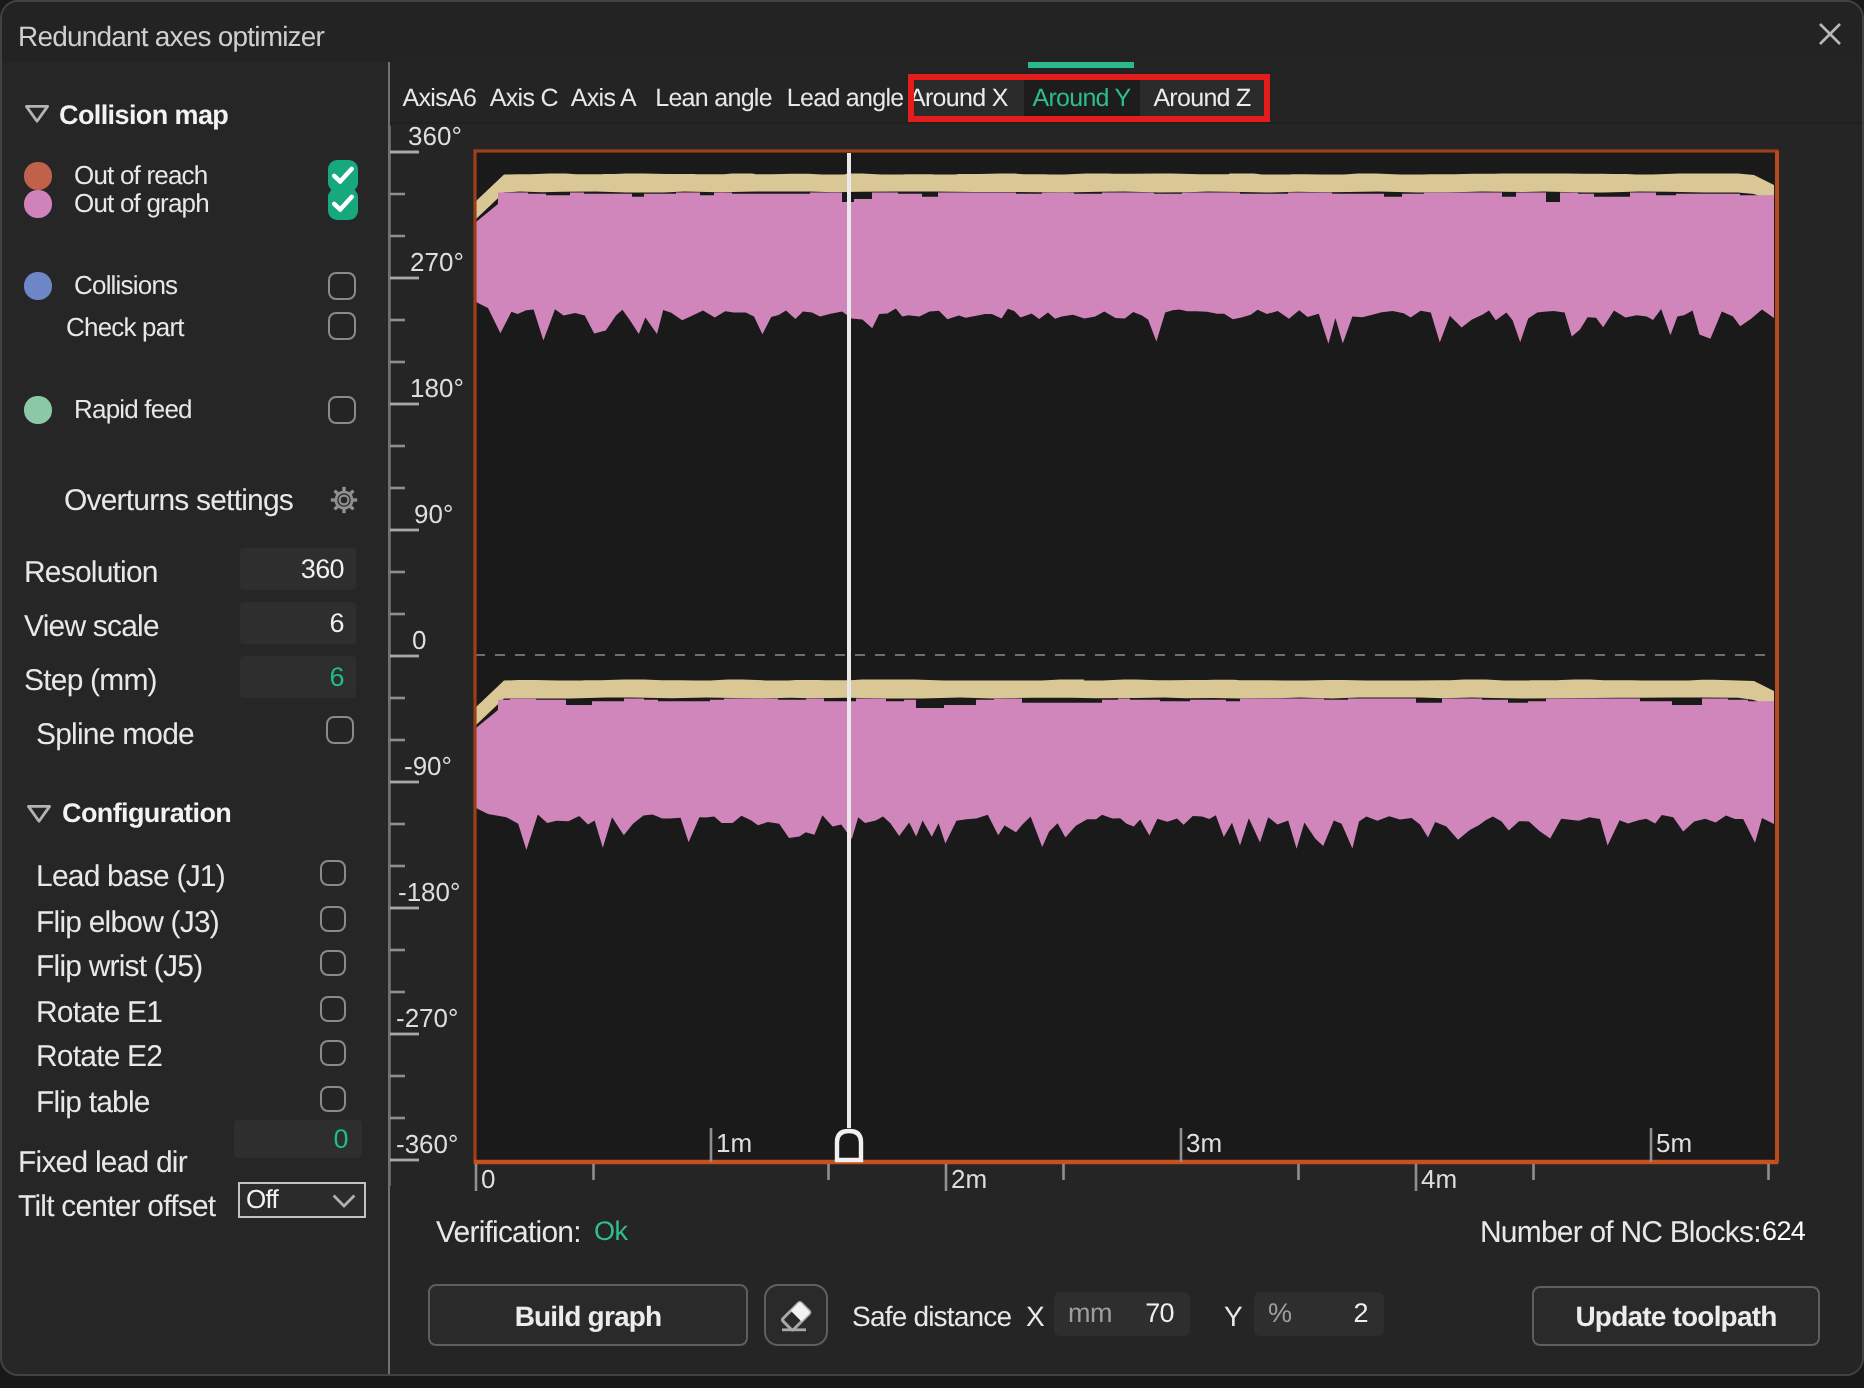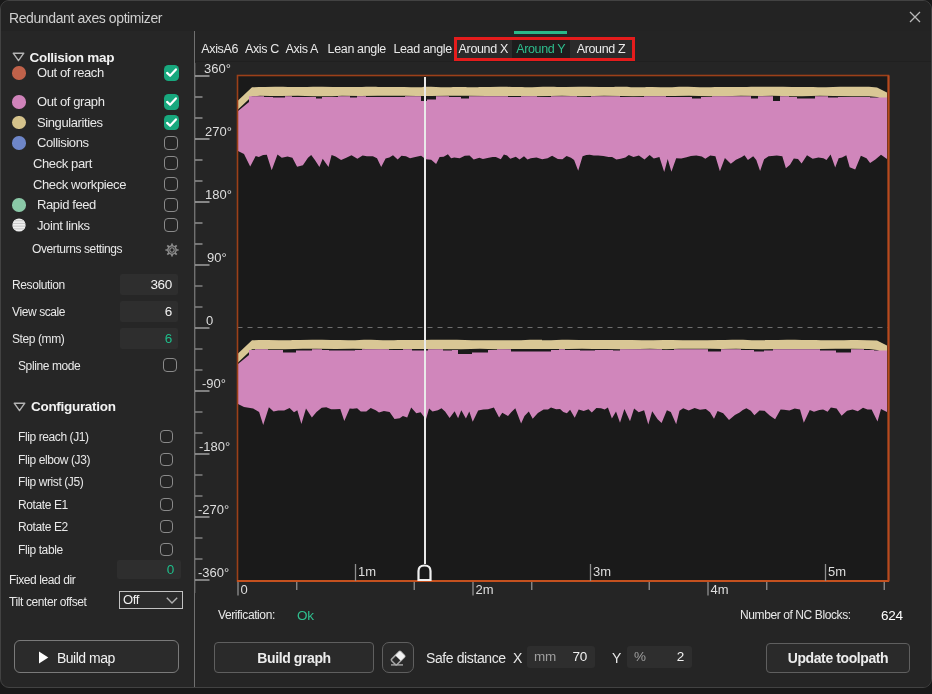--- a/index.html
+++ b/index.html
@@ -3,21 +3,21 @@
 <style>
 * { margin:0; padding:0; box-sizing:border-box; }
 html,body { width:932px; height:694px; background:#191919; font-family:"Liberation Sans",sans-serif; overflow:hidden; }
 #dlg { position:absolute; left:0; top:0; width:932px; height:688px; background:#262626; border:1px solid #424242; border-radius:9px; overflow:hidden; }
 #title { position:absolute; left:0; top:0; width:932px; height:30px; background:#232323; }
 #main { position:absolute; left:194px; top:30px; width:738px; height:658px; background:#252525; }
 #tabbar { position:absolute; left:194px; top:30px; width:738px; height:31px; background:#242424; border-bottom:1px solid #202020; }
 #divider { position:absolute; left:192.5px; top:30px; width:1.5px; height:658px; background:#707070; }
 .dot { position:absolute; top:1px; width:13.5px; height:13.5px; border-radius:50%; }
 .lbl { position:absolute; font-size:13px; color:#e8e8e8; letter-spacing:-0.4px; }
-.lbl2 { font-size:12px; color:#e8e8e8; letter-spacing:-0.4px; }
+.lbl2 { font-size:15px; color:#e8e8e8; letter-spacing:-0.4px; }
 .cb { position:absolute; width:14px; height:14px; border:1.5px solid #8a8a8a; border-radius:4px; background:#242424; }
 .cbg { position:absolute; width:15.5px; height:15.5px; border-radius:4.5px; background:#18a87e; }
 .fld { position:absolute; background:#2e2e2e; border-radius:2px; font-size:13.5px; letter-spacing:-0.3px; }
 .btn { position:absolute; background:#2a2a2a; border:1px solid #5f5f5f; border-radius:4px; font-size:14px; color:#ececec; letter-spacing:-0.4px;font-weight:bold; }
 .tab { position:absolute; top:38px; height:20px; font-size:12.5px; line-height:20px; color:#e8e8e8; letter-spacing:-0.35px; }
 </style></head>
 <body>
 <div id="dlg">
   <div id="title">
       <span style="position:absolute;left:8px;top:9px;font-size:14px;letter-spacing:-0.4px;color:#cfcfcf">Redundant axes optimizer</span>
@@ -28,21 +28,21 @@
   <div id="main"></div>
   <div id="tabbar"></div>
   <div style="position:absolute;left:453.5px;top:38px;width:57.5px;height:20px;background:#2b2b2b"></div>
 <div style="position:absolute;left:511px;top:38px;width:57.5px;height:20px;background:#1d1d1d"></div>
 <div style="position:absolute;left:568.5px;top:38px;width:63px;height:20px;background:#2b2b2b"></div>
 <div class="tab" style="left:200.3px">AxisA6</div>
 <div class="tab" style="left:243.9px">Axis C</div>
 <div class="tab" style="left:284.4px">Axis A</div>
 <div class="tab" style="left:326.6px">Lean angle</div>
 <div class="tab" style="left:392.4px">Lead angle</div>
-<div class="tab" style="left:453.5px;width:57.5px;text-align:center;color:#ececec">Around X</div>
+<div class="tab" style="left:453.5px;width:57.5px;text-align:left;color:#ececec">Around X</div>
 <div class="tab" style="left:511px;width:57.5px;text-align:center;color:#2ebd8d">Around Y</div>
 <div class="tab" style="left:568.5px;width:63px;text-align:center;color:#ececec">Around Z</div>
 <div style="position:absolute;left:513px;top:30px;width:53px;height:2.5px;background:#2ab98a"></div>
 <div style="position:absolute;left:453px;top:36px;width:181px;height:23.5px;border:3px solid #e41c1c;box-sizing:border-box;z-index:5"></div>
   <svg width="738" height="536" viewBox="194 60 738 536" style="position:absolute;left:194px;top:60px">
 <rect x="236.5" y="74.5" width="651.0" height="505.5" fill="#1a1a1a"></rect>
 <path d="M237.0 99.5 L251.0 86.3 L258.0 86.1 L264.0 86.1 L274.0 85.8 L282.0 85.8 L287.0 86.1 L301.0 86.1 L300.0 86.0 L306.0 86.0 L312.0 85.7 L321.0 85.7 L332.0 86.0 L346.0 86.0 L347.0 86.1 L361.0 86.1 L365.0 85.8 L375.0 85.8 L377.0 86.1 L385.0 86.1 L395.0 85.9 L403.0 85.9 L410.0 86.3 L421.0 86.3 L423.0 85.7 L430.0 85.7 L440.0 86.2 L450.0 86.2 L452.0 86.1 L466.0 86.1 L465.0 86.3 L477.0 86.3 L478.0 86.0 L489.0 86.0 L499.0 85.8 L506.0 85.8 L511.0 86.1 L521.0 86.1 L524.0 86.2 L531.0 86.2 L542.0 85.8 L553.0 85.8 L556.0 85.9 L565.0 85.9 L578.0 85.8 L585.0 85.8 L599.0 86.1 L613.0 86.1 L614.0 85.8 L626.0 85.8 L630.0 86.3 L644.0 86.3 L645.0 86.1 L651.0 86.1 L660.0 86.2 L671.0 86.2 L678.0 85.8 L687.0 85.8 L699.0 86.2 L710.0 86.2 L714.0 86.1 L726.0 86.1 L736.0 85.9 L746.0 85.9 L750.0 85.8 L764.0 85.8 L770.0 85.8 L782.0 85.8 L791.0 85.9 L800.0 85.9 L805.0 86.0 L812.0 86.0 L817.0 86.2 L825.0 86.2 L839.0 85.8 L851.0 85.8 L860.0 85.7 L868.0 85.7 L876.0 86.5 L886.0 91.5 L886.0 100.0 L876.0 96.0 L868.0 95.3 L851.0 95.2 L833.0 94.9 L819.0 94.7 L801.0 95.3 L791.0 95.3 L771.0 94.8 L760.0 95.0 L740.0 94.7 L722.0 95.2 L708.0 95.2 L688.0 94.8 L673.0 95.0 L662.0 95.1 L648.0 94.9 L632.0 95.3 L620.0 95.0 L603.0 94.8 L593.0 95.1 L579.0 95.2 L561.0 94.8 L549.0 94.9 L531.0 95.3 L520.0 95.1 L500.0 95.0 L486.0 95.0 L466.0 94.8 L448.0 94.8 L429.0 94.9 L416.0 95.1 L404.0 94.8 L389.0 94.8 L377.0 94.7 L359.0 95.1 L341.0 94.8 L331.0 95.3 L312.0 95.3 L297.0 94.7 L280.0 94.9 L270.0 95.1 L259.0 94.8 L251.0 95.3 L237.0 108.5 Z" fill="#d9c795"></path>
 <path d="M237.0 110.0 L248.0 101.0 L248.0 95.3 L263.0 95.3 L263.0 95.9 L272.0 95.9 L272.0 96.6 L284.0 96.6 L284.0 95.3 L291.0 95.3 L291.0 95.9 L302.0 95.9 L302.0 95.9 L315.0 95.9 L315.0 97.4 L321.0 97.4 L321.0 95.9 L337.0 95.9 L337.0 95.3 L349.0 95.3 L349.0 96.6 L356.0 96.6 L356.0 95.3 L365.0 95.3 L365.0 95.9 L373.0 95.9 L373.0 95.9 L383.0 95.9 L383.0 95.9 L390.0 95.9 L390.0 95.9 L404.0 95.9 L404.0 95.3 L420.0 95.3 L420.0 100.0 L426.0 100.0 L426.0 98.5 L435.0 98.5 L435.0 95.3 L448.0 95.3 L448.0 95.9 L460.0 95.9 L460.0 97.4 L468.0 97.4 L468.0 95.3 L480.0 95.3 L480.0 95.3 L493.0 95.3 L493.0 95.3 L507.0 95.3 L507.0 95.9 L520.0 95.9 L520.0 95.3 L530.0 95.3 L530.0 95.3 L536.0 95.3 L536.0 95.9 L550.0 95.9 L550.0 95.3 L561.0 95.3 L561.0 95.3 L576.0 95.3 L576.0 95.9 L590.0 95.9 L590.0 95.3 L604.0 95.3 L604.0 95.3 L612.0 95.3 L612.0 95.3 L619.0 95.3 L619.0 95.9 L628.0 95.9 L628.0 95.9 L643.0 95.9 L643.0 95.3 L658.0 95.3 L658.0 95.3 L665.0 95.3 L665.0 95.9 L680.0 95.9 L680.0 95.9 L691.0 95.9 L691.0 97.4 L700.0 97.4 L700.0 95.9 L711.0 95.9 L711.0 95.3 L723.0 95.3 L723.0 95.3 L739.0 95.3 L739.0 95.3 L750.0 95.3 L750.0 97.4 L757.0 97.4 L757.0 95.3 L772.0 95.3 L772.0 100.0 L779.0 100.0 L779.0 95.3 L788.0 95.3 L788.0 95.9 L796.0 95.9 L796.0 97.4 L803.0 97.4 L803.0 97.4 L814.0 97.4 L814.0 95.3 L827.0 95.3 L827.0 96.6 L837.0 96.6 L837.0 95.9 L853.0 95.9 L853.0 95.9 L869.0 95.9 L869.0 96.6 L879.0 96.6 L886.0 96.5 L886.0 158.0 L880.0 153.8 L874.4 158.5 L869.1 162.1 L865.5 157.3 L859.9 154.7 L854.2 168.4 L848.7 166.3 L845.3 154.2 L841.0 156.6 L837.7 157.3 L834.2 166.6 L829.6 153.5 L825.5 159.0 L822.4 157.3 L817.4 156.6 L811.7 157.7 L806.0 154.2 L800.6 162.6 L797.0 157.9 L792.8 157.6 L789.0 163.8 L784.9 167.3 L781.3 155.3 L775.8 154.5 L770.9 154.9 L767.6 155.3 L763.1 158.3 L759.1 170.1 L755.3 159.1 L752.2 155.3 L746.9 159.1 L743.5 154.3 L740.4 156.3 L735.0 158.8 L729.8 162.7 L723.9 156.9 L718.9 170.3 L714.4 155.2 L709.3 154.4 L704.3 157.7 L700.8 155.6 L695.3 154.5 L689.9 155.1 L685.6 156.3 L680.2 157.6 L675.2 157.2 L670.4 170.7 L666.7 158.0 L663.2 170.9 L658.4 155.9 L652.8 157.5 L648.6 154.1 L643.5 158.4 L637.9 154.5 L632.5 156.0 L627.8 153.9 L624.4 156.4 L619.7 157.7 L615.4 158.6 L611.1 155.9 L607.6 155.9 L602.4 154.9 L597.0 154.6 L592.7 154.6 L588.7 153.7 L585.3 154.1 L581.6 155.2 L577.2 169.8 L573.1 158.9 L570.0 156.7 L565.6 155.0 L561.4 158.2 L556.8 158.0 L551.1 154.8 L546.6 157.2 L541.2 158.2 L535.5 156.4 L529.8 157.2 L526.5 158.4 L523.0 155.2 L518.6 158.5 L514.8 155.7 L509.3 157.7 L506.1 154.5 L502.9 153.4 L499.8 158.2 L494.9 156.0 L491.6 156.0 L487.8 156.8 L481.9 157.9 L478.4 156.7 L472.7 158.6 L468.5 154.4 L463.8 154.7 L458.7 157.3 L453.2 156.6 L450.1 157.2 L446.9 153.3 L442.7 155.8 L438.6 156.0 L435.1 163.1 L430.2 158.7 L424.8 158.2 L420.1 154.7 L414.3 155.9 L409.0 157.2 L405.0 155.2 L400.5 154.8 L396.7 158.5 L392.0 154.3 L388.3 156.5 L384.6 157.5 L380.2 166.1 L376.0 157.2 L371.9 155.3 L365.9 155.3 L361.6 154.6 L356.4 157.7 L350.5 154.3 L345.3 156.7 L340.1 159.1 L334.6 155.4 L330.6 154.0 L327.5 166.0 L321.7 157.7 L318.4 166.0 L313.9 159.0 L310.2 153.9 L307.0 156.7 L301.9 164.2 L296.1 165.7 L291.4 156.8 L286.5 155.5 L280.8 156.7 L276.5 153.6 L270.7 169.3 L265.8 153.7 L262.1 154.1 L257.8 156.0 L254.7 154.9 L249.2 165.6 L243.0 153.0 L237.0 150.0 Z" fill="#d086bb"></path>
 <path d="M237.0 352.5 L251.0 339.3 L258.0 339.0 L267.0 339.0 L278.0 339.3 L291.0 339.3 L290.0 339.1 L299.0 339.1 L311.0 338.8 L321.0 338.8 L330.0 339.1 L339.0 339.1 L347.0 339.3 L354.0 339.3 L363.0 338.8 L370.0 338.8 L382.0 339.2 L393.0 339.2 L397.0 339.0 L408.0 339.0 L412.0 339.1 L424.0 339.1 L430.0 338.8 L442.0 338.8 L449.0 338.8 L456.0 338.8 L471.0 339.2 L482.0 339.2 L493.0 339.2 L503.0 339.2 L511.0 339.2 L520.0 339.2 L529.0 338.7 L541.0 338.7 L541.0 339.2 L550.0 339.2 L561.0 338.7 L567.0 338.7 L578.0 339.1 L584.0 339.1 L594.0 339.0 L602.0 339.0 L606.0 338.9 L616.0 338.9 L619.0 339.1 L631.0 339.1 L641.0 339.3 L652.0 339.3 L663.0 339.0 L671.0 339.0 L682.0 339.2 L696.0 339.2 L698.0 339.2 L706.0 339.2 L718.0 339.1 L724.0 339.1 L731.0 338.7 L742.0 338.7 L751.0 339.3 L764.0 339.3 L764.0 339.1 L777.0 339.1 L786.0 338.7 L794.0 338.7 L801.0 339.1 L815.0 339.1 L820.0 339.3 L828.0 339.3 L833.0 339.3 L843.0 339.3 L850.0 338.9 L856.0 338.9 L876.0 339.5 L886.0 344.5 L886.0 353.0 L876.0 349.0 L868.0 347.9 L850.0 347.7 L835.0 347.8 L818.0 347.9 L808.0 347.9 L795.0 348.0 L781.0 348.1 L761.0 348.2 L746.0 348.0 L735.0 347.8 L721.0 348.1 L709.0 347.8 L695.0 347.8 L678.0 347.7 L665.0 348.3 L649.0 347.8 L638.0 348.1 L620.0 348.2 L605.0 348.0 L592.0 348.1 L581.0 347.8 L567.0 348.0 L547.0 348.1 L535.0 347.9 L525.0 347.9 L515.0 347.9 L495.0 348.3 L479.0 347.8 L460.0 348.3 L443.0 348.2 L423.0 347.9 L404.0 348.1 L394.0 347.9 L379.0 348.3 L366.0 348.0 L352.0 347.7 L335.0 348.1 L315.0 347.8 L302.0 347.7 L284.0 348.3 L265.0 348.3 L251.0 348.3 L237.0 361.5 Z" fill="#d9c795"></path>
 <path d="M237.0 363.0 L248.0 354.0 L248.0 348.9 L254.0 348.9 L254.0 348.3 L267.0 348.3 L267.0 348.9 L282.0 348.9 L282.0 351.5 L295.0 351.5 L295.0 349.6 L311.0 349.6 L311.0 348.3 L321.0 348.3 L321.0 348.9 L328.0 348.9 L328.0 349.6 L343.0 349.6 L343.0 349.6 L354.0 349.6 L354.0 348.9 L361.0 348.9 L361.0 348.3 L373.0 348.3 L373.0 348.3 L379.0 348.3 L379.0 348.3 L388.0 348.3 L388.0 348.9 L402.0 348.9 L402.0 348.3 L411.0 348.3 L411.0 349.6 L427.0 349.6 L427.0 348.3 L442.0 348.3 L442.0 349.6 L451.0 349.6 L451.0 348.9 L457.0 348.9 L457.0 353.0 L471.0 353.0 L471.0 351.5 L487.0 351.5 L487.0 348.9 L496.0 348.9 L496.0 348.3 L510.0 348.3 L510.0 350.4 L521.0 350.4 L521.0 350.4 L535.0 350.4 L535.0 350.4 L550.0 350.4 L550.0 348.9 L558.0 348.9 L558.0 348.3 L564.0 348.3 L564.0 348.9 L579.0 348.9 L579.0 349.6 L594.0 349.6 L594.0 348.9 L604.0 348.9 L604.0 348.9 L612.0 348.9 L612.0 349.6 L619.0 349.6 L619.0 348.3 L633.0 348.3 L633.0 348.3 L640.0 348.3 L640.0 348.3 L649.0 348.3 L649.0 348.3 L661.0 348.3 L661.0 348.9 L673.0 348.9 L673.0 348.3 L689.0 348.3 L689.0 348.3 L695.0 348.3 L695.0 348.3 L707.0 348.3 L707.0 350.4 L720.0 350.4 L720.0 348.3 L732.0 348.3 L732.0 348.3 L740.0 348.3 L740.0 348.9 L753.0 348.9 L753.0 350.4 L763.0 350.4 L763.0 349.6 L772.0 349.6 L772.0 348.3 L778.0 348.3 L778.0 348.3 L792.0 348.3 L792.0 348.3 L804.0 348.3 L804.0 348.3 L819.0 348.3 L819.0 349.6 L835.0 349.6 L835.0 351.5 L850.0 351.5 L850.0 348.3 L863.0 348.3 L863.0 348.9 L873.0 348.9 L873.0 349.6 L879.0 349.6 L886.0 349.5 L886.0 411.0 L880.0 408.0 L876.5 420.4 L870.6 408.5 L866.5 408.5 L862.0 406.8 L856.8 410.2 L851.6 408.4 L846.1 409.8 L840.6 414.7 L835.6 407.6 L829.9 406.5 L826.6 410.7 L822.1 408.4 L818.3 409.1 L813.0 410.7 L808.8 409.1 L802.8 421.7 L799.0 408.5 L793.7 407.6 L788.4 409.4 L783.1 408.7 L779.6 408.4 L774.1 418.2 L768.7 414.5 L763.5 409.7 L758.5 409.6 L753.4 414.2 L749.8 409.8 L745.4 407.3 L741.8 409.1 L738.6 411.5 L733.9 414.0 L728.0 418.9 L722.2 412.2 L716.6 410.0 L713.0 417.7 L709.0 411.3 L704.8 408.0 L699.0 408.7 L693.6 407.1 L687.7 409.4 L682.2 407.3 L678.5 409.7 L675.2 423.3 L669.8 410.9 L665.9 409.2 L660.6 422.0 L656.6 418.2 L651.2 410.2 L647.3 423.4 L643.1 409.2 L637.7 411.2 L633.1 407.6 L629.0 420.3 L623.4 408.1 L619.0 421.7 L615.0 410.4 L610.9 417.5 L606.9 406.6 L603.7 408.5 L600.0 407.2 L595.4 407.0 L590.8 411.4 L587.5 408.3 L582.7 409.9 L577.7 408.4 L573.7 416.7 L569.1 408.8 L565.9 412.2 L562.3 410.9 L559.1 408.1 L555.2 408.3 L550.0 406.4 L547.0 408.6 L542.6 408.6 L536.9 411.9 L531.7 417.8 L527.8 410.6 L523.5 414.9 L520.1 422.5 L514.3 407.3 L510.2 411.3 L507.0 415.1 L501.3 411.7 L498.1 416.6 L492.9 406.4 L487.1 408.3 L482.2 408.6 L477.2 409.4 L471.7 420.8 L468.3 410.6 L464.9 417.4 L460.3 409.2 L457.1 417.2 L453.6 410.2 L448.6 417.0 L444.1 410.5 L440.5 407.3 L436.9 409.3 L431.5 410.5 L428.1 407.6 L424.9 418.5 L419.6 411.3 L415.3 412.2 L410.2 406.6 L406.2 416.4 L401.9 415.1 L398.7 417.3 L393.5 418.0 L388.6 410.9 L382.9 410.0 L378.0 411.6 L374.7 409.2 L369.7 406.9 L365.3 410.5 L359.8 410.5 L356.1 407.3 L351.8 407.7 L348.7 407.6 L343.3 420.1 L339.3 407.9 L333.8 408.3 L330.1 408.3 L325.3 406.3 L320.7 406.8 L315.5 410.9 L310.9 416.6 L305.0 407.6 L300.4 422.9 L296.3 409.3 L293.0 411.3 L288.6 407.0 L283.2 409.6 L277.2 409.4 L272.6 410.5 L267.9 406.2 L262.2 424.0 L258.1 410.9 L252.2 407.6 L243.0 406.0 L237.0 403.0 Z" fill="#d086bb"></path>
@@ -100,81 +100,50 @@
 <text x="474.5" y="593" font-family="Liberation Sans" font-size="13" fill="#dedede">2m</text>
 <line x1="589.50" y1="563" x2="589.50" y2="580.0" stroke="#8f8f8f" stroke-width="1.3"></line>
 <text x="592.0" y="575" font-family="Liberation Sans" font-size="13" fill="#dedede">3m</text>
 <text x="709.5" y="593" font-family="Liberation Sans" font-size="13" fill="#dedede">4m</text>
 <line x1="824.50" y1="563" x2="824.50" y2="580.0" stroke="#8f8f8f" stroke-width="1.3"></line>
 <text x="827.0" y="575" font-family="Liberation Sans" font-size="13" fill="#dedede">5m</text>
 <line x1="423.5" y1="75.5" x2="423.5" y2="563" stroke="#e9e9e9" stroke-width="2" shape-rendering="crispEdges"></line>
 <path d="M417.5 579 L417.5 570 Q417.5 564.5 423.5 564.5 Q429.5 564.5 429.5 570 L429.5 579 Z" fill="#1a1a1a" stroke="#f0f0f0" stroke-width="2.2"></path>
 </svg>
   <div id="divider"></div>
-  <div style="position:absolute;left:0;top:64px;width:208px;height:16px">
+  <div style="position:absolute;left:0;top:79px;width:208px;height:16px">
       <span class="dot" style="left:11px;background:#c0624a"></span>
       <span class="lbl" style="left:36px;top:0px">Out of reach</span>
       <span class="cbg" style="left:162.5px;top:0px">
         <svg width="15" height="15" viewBox="0 0 15 15" style="position:absolute;left:0;top:0">
           <path d="M3.1 7.9 L6.1 10.8 L11.9 4.4" fill="none" stroke="#fff" stroke-width="2.2" stroke-linecap="round" stroke-linejoin="round"></path>
         </svg>
       </span>
     </div>
 <div style="position:absolute;left:0;top:93.1px;width:192px;height:16px">
       <span class="dot" style="left:11px;background:#cf83ba"></span>
       <span class="lbl" style="left:36px;top:0px">Out of graph</span>
       <span class="cbg" style="left:162.5px;top:0px">
         <svg width="15" height="15" viewBox="0 0 15 15" style="position:absolute;left:0;top:0">
           <path d="M3.1 7.9 L6.1 10.8 L11.9 4.4" fill="none" stroke="#fff" stroke-width="2.2" stroke-linecap="round" stroke-linejoin="round"></path>
         </svg>
       </span>
     </div>
-<div style="position:absolute;left:0;top:113.7px;width:192px;height:16px">
-      <span class="dot" style="left:11px;background:#d4c28b"></span>
-      <span class="lbl" style="left:36px;top:0px">Singularities</span>
-      <span class="cbg" style="left:162.5px;top:0px">
-        <svg width="15" height="15" viewBox="0 0 15 15" style="position:absolute;left:0;top:0">
-          <path d="M3.1 7.9 L6.1 10.8 L11.9 4.4" fill="none" stroke="#fff" stroke-width="2.2" stroke-linecap="round" stroke-linejoin="round"></path>
-        </svg>
-      </span>
-    </div>
 <div style="position:absolute;left:0;top:134.3px;width:228px;height:16px">
       <span class="dot" style="left:11px;background:#6e86c8"></span>
       <span class="lbl" style="left:36px;top:0px">Collisions</span>
       <span class="cb" style="left:163px;top:0.5px"></span>
     </div>
 <div style="position:absolute;left:0;top:154.9px;width:192px;height:16px">
       <span class="lbl" style="left:32px;top:0px">Check part</span>
       <span class="cb" style="left:163px;top:0.5px"></span>
     </div>
-<div style="position:absolute;left:0;top:175.5px;width:192px;height:16px">
-      <span class="lbl" style="left:32px;top:0px">Check workpiece</span>
-      <span class="cb" style="left:163px;top:0.5px"></span>
-    </div>
 <div style="position:absolute;left:0;top:196.1px;width:192px;height:16px">
       <span class="dot" style="left:11px;background:#8ac8a7"></span>
       <span class="lbl" style="left:36px;top:0px">Rapid feed</span>
-      <span class="cb" style="left:163px;top:0.5px"></span>
-    </div>
-<div style="position:absolute;left:0;top:216.7px;width:192px;height:16px">
-      <svg width="14" height="14" viewBox="0 0 14 14" style="position:absolute;left:11px;top:0.5px">
-        <defs>
-          <clipPath id="jc">
-            <circle cx="7" cy="7" r="6.6"></circle>
-          </clipPath>
-        </defs>
-        <g clip-path="url(#jc)">
-          <rect width="14" height="14" fill="#efefef"></rect>
-          <rect x="0" y="2.2" width="14" height="1.1" fill="#c9c9c9"></rect>
-          <rect x="0" y="4.9" width="14" height="1.1" fill="#c9c9c9"></rect>
-          <rect x="0" y="7.6" width="14" height="1.1" fill="#c9c9c9"></rect>
-          <rect x="0" y="10.3" width="14" height="1.1" fill="#c9c9c9"></rect>
-        </g>
-      </svg>
-      <span class="lbl" style="left:36px;top:0px">Joint links</span>
       <span class="cb" style="left:163px;top:0.5px"></span>
     </div>
 <div style="position:absolute;left:31px;top:241px" class="lbl2">Overturns settings</div>
 <svg width="14" height="14" viewBox="0 0 14 14" style="position:absolute;left:163.5px;top:241.5px">
       <g stroke="#8f8f8f" fill="none">
         <circle cx="7" cy="7" r="4.1" stroke-width="1.4"></circle>
         <circle cx="7" cy="7" r="2.2" stroke-width="1.1"></circle>
         <g stroke-width="1.7">
           <line x1="7" y1="2.9" x2="7" y2="0.4"></line>
           <line x1="7" y1="11.1" x2="7" y2="13.6"></line>
@@ -198,21 +167,21 @@
 <div class="lbl2" style="position:absolute;left:11px;top:331px">Step (mm)</div>
     <div class="fld" style="left:119px;top:327px;width:58px;height:21px">
       <span style="position:absolute;right:6px;top:2.5px;color:#1fbd8a">6</span>
     </div>
 <div class="lbl2" style="position:absolute;left:17px;top:358px">Spline mode</div>
 <span class="cb" style="left:162px;top:357px"></span>
 <svg width="13" height="10" viewBox="0 0 13 10" style="position:absolute;left:11.5px;top:401px">
       <path d="M1.2 1.2 H11.8 L6.5 8.6 Z" fill="none" stroke="#b4b4b4" stroke-width="1.4" stroke-linejoin="round"></path>
     </svg>
 <div style="position:absolute;left:30px;top:398px;font-weight:bold;font-size:13.5px;color:#f2f2f2;letter-spacing:-0.3px">Configuration</div>
-<div class="lbl2" style="position:absolute;left:17px;top:429px">Flip reach (J1)</div>
+<div class="lbl2" style="position:absolute;left:17px;top:429px">Lead base (J1)</div>
 <span class="cb" style="left:159px;top:429px;width:13px;height:13px"></span>
 <div class="lbl2" style="position:absolute;left:17px;top:451.6px">Flip elbow (J3)</div>
 <span class="cb" style="left:159px;top:451.6px;width:13px;height:13px"></span>
 <div class="lbl2" style="position:absolute;left:17px;top:474.2px">Flip wrist (J5)</div>
 <span class="cb" style="left:159px;top:474.2px;width:13px;height:13px"></span>
 <div class="lbl2" style="position:absolute;left:17px;top:496.8px">Rotate E1</div>
 <span class="cb" style="left:159px;top:496.8px;width:13px;height:13px"></span>
 <div class="lbl2" style="position:absolute;left:17px;top:519.4px">Rotate E2</div>
 <span class="cb" style="left:159px;top:519.4px;width:13px;height:13px"></span>
 <div class="lbl2" style="position:absolute;left:17px;top:542.0px">Flip table</div>
@@ -221,26 +190,20 @@
       <span style="position:absolute;right:7px;top:1.5px;color:#1fbd8a">0</span>
     </div>
 <div class="lbl2" style="position:absolute;left:8px;top:572px">Fixed lead dir</div>
 <div class="lbl2" style="position:absolute;left:8px;top:594px">Tilt center offset</div>
 <div style="position:absolute;left:118px;top:589.5px;width:64px;height:18.5px;background:#2b2b2b;border:1.5px solid #c2c2c2">
 <span style="position:absolute;left:3px;top:0.5px;font-size:13px;letter-spacing:-0.4px;color:#f0f0f0">Off</span>
 <svg width="12" height="7" viewBox="0 0 12 7" style="position:absolute;right:4.5px;top:5px">
         <path d="M0.8 0.8 L6 6 L11.2 0.8" fill="none" stroke="#b0b0b0" stroke-width="1.4"></path>
       </svg>
     </div>
-<div style="position:absolute;left:13px;top:639px;width:165px;height:33px;background:#2b2b2b;border:1.5px solid #7a7a7a;border-radius:6px">
-<svg width="11" height="13" viewBox="0 0 11 13" style="position:absolute;left:23px;top:10px">
-        <path d="M1 0.5 L10.3 6.5 L1 12.5 Z" fill="#fff"></path>
-      </svg>
-<span style="position:absolute;left:42px;top:9px;font-size:14px;letter-spacing:-0.5px;color:#f2f2f2">Build map</span>
-    </div>
   <svg width="13" height="10" viewBox="0 0 13 10" style="position:absolute;left:10.5px;top:51px">
       <path d="M1.2 1.2 H11.8 L6.5 8.6 Z" fill="none" stroke="#b4b4b4" stroke-width="1.4" stroke-linejoin="round"></path>
     </svg>
   <div style="position:absolute;left:28.5px;top:48.5px;font-weight:bold;font-size:13.5px;color:#f2f2f2;letter-spacing:-0.3px">Collision map</div>
   <div class="lbl2" style="position:absolute;left:217px;top:607px">Verification:</div>
 <div style="position:absolute;left:296px;top:607px;font-size:13.5px;letter-spacing:-0.3px;color:#2fbe8e">Ok</div>
 <div class="lbl2" style="position:absolute;left:739px;top:607px">Number of NC Blocks:</div>
 <div style="position:absolute;left:880px;top:607px;font-size:13.5px;letter-spacing:-0.3px;color:#ffffff">624</div>
 <div class="btn" style="left:213px;top:641px;width:160px;height:31px">
       <span style="position:absolute;left:0;right:0;top:6.5px;text-align:center">Build graph</span>

